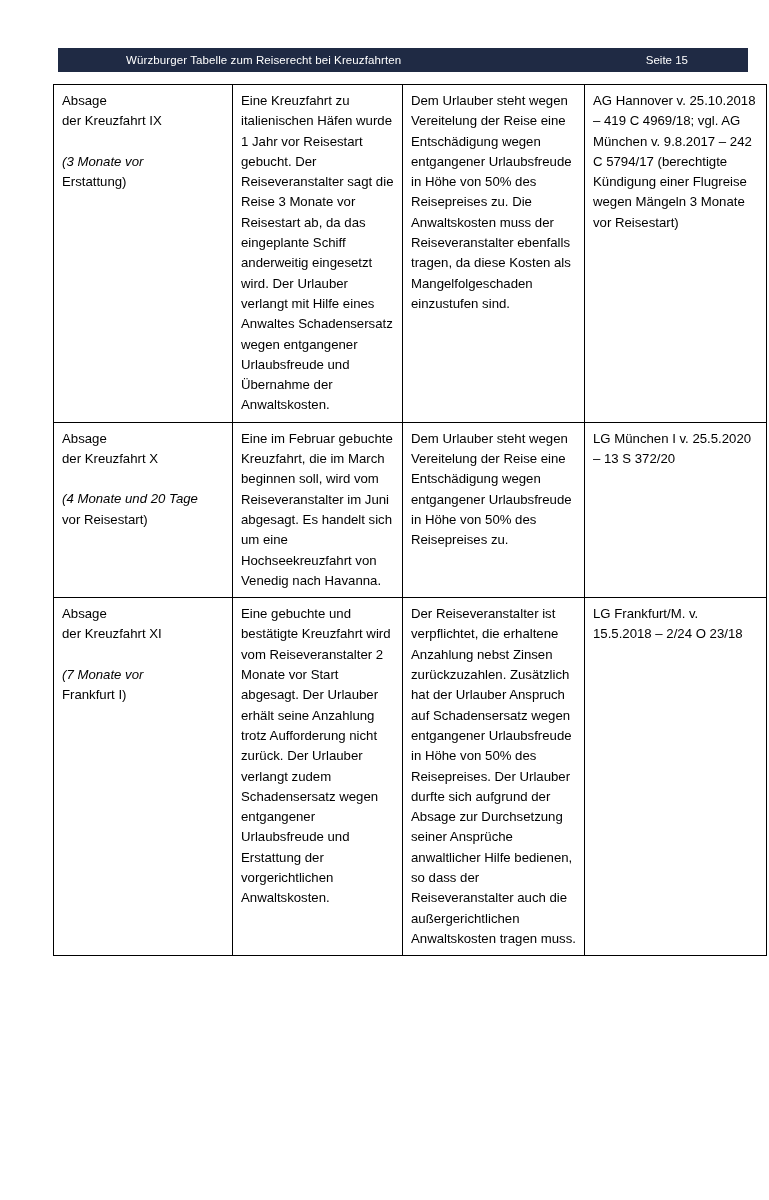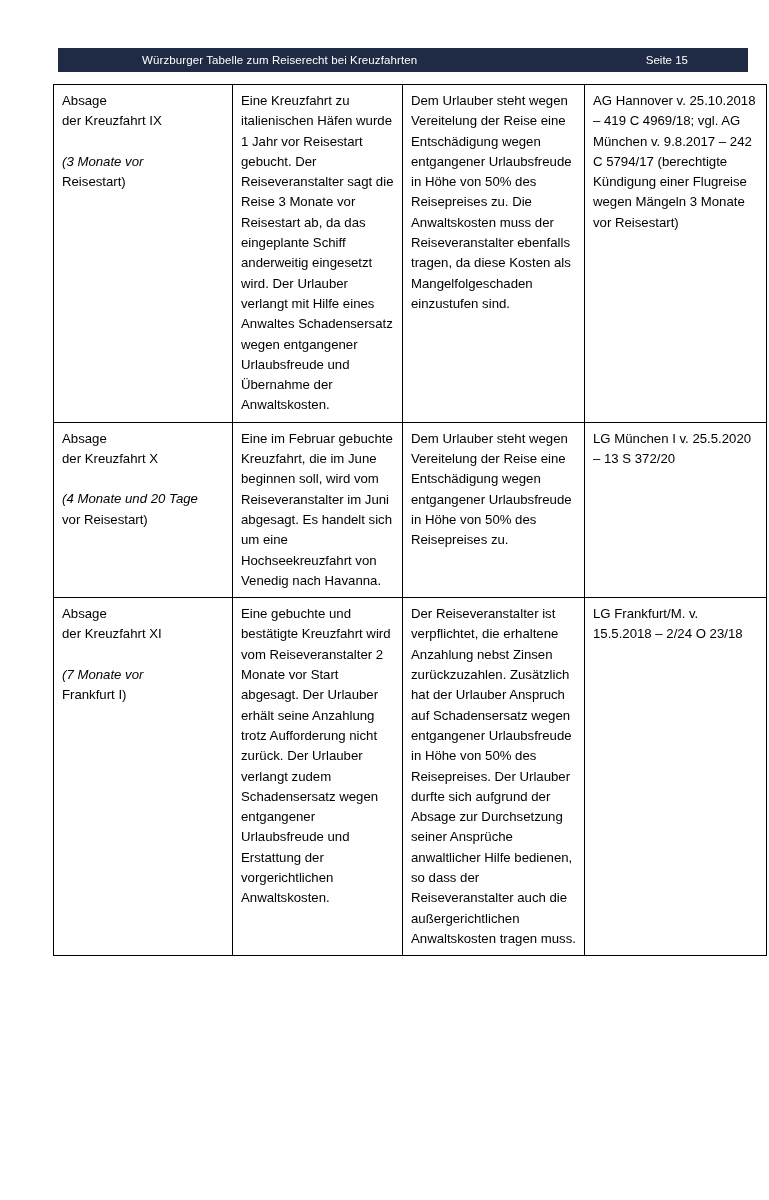--- a/index.html
+++ b/index.html
@@ -30,21 +30,21 @@
     width: 690px;
     height: 24px;
     background: #1F2A44;
     color: #ffffff;
     font-size: 11.5px;
     display: flex;
     align-items: center;
   }
   .header-title {
     position: absolute;
-    left: 84px;
+    left: 68px;
     white-space: nowrap;
     letter-spacing: 0.1px;
   }
   .header-page {
     position: absolute;
     right: 60px;
     white-space: nowrap;
   }
   table.tbl {
     position: absolute;
@@ -90,34 +90,34 @@
         <col class="c2">
         <col class="c3">
         <col class="c4">
     </colgroup>
     <tbody>
       <tr>
         <td class="cell">
           <p>Absage</p>
           <p>der Kreuzfahrt IX</p>
           <p class="gap">(3 Monate vor</p>
-          <p>Reisestart)</p>
+          <p>Erstattung)</p>
         </td>
         <td class="cell">Eine Kreuzfahrt zu italienischen Häfen wurde 1 Jahr vor Reisestart gebucht. Der Reiseveranstalter sagt die Reise 3 Monate vor Reisestart ab, da das eingeplante Schiff anderweitig eingesetzt wird. Der Urlauber verlangt mit Hilfe eines Anwaltes Schadensersatz wegen entgangener Urlaubsfreude und Übernahme der Anwaltskosten.</td>
         <td class="cell">Dem Urlauber steht wegen Vereitelung der Reise eine Entschädigung wegen entgangener Urlaubsfreude in Höhe von 50% des Reisepreises zu. Die Anwaltskosten muss der Reiseveranstalter ebenfalls tragen, da diese Kosten als Mangelfolgeschaden einzustufen sind.</td>
         <td class="cell">AG Hannover v. 25.10.2018 – 419 C 4969/18; vgl. AG München v. 9.8.2017 – 242 C 5794/17 (berechtigte Kündigung einer Flugreise wegen Mängeln 3 Monate vor Reisestart)</td>
       </tr>
       <tr>
         <td class="cell">
           <p>Absage</p>
           <p>der Kreuzfahrt X</p>
           <p class="gap">(4 Monate und 20 Tage</p>
           <p>vor Reisestart)</p>
         </td>
-        <td class="cell">Eine im Februar gebuchte Kreuzfahrt, die im June beginnen soll, wird vom Reiseveranstalter im Juni abgesagt. Es handelt sich um eine Hochseekreuzfahrt von Venedig nach Havanna.</td>
+        <td class="cell">Eine im Februar gebuchte Kreuzfahrt, die im March beginnen soll, wird vom Reiseveranstalter im Juni abgesagt. Es handelt sich um eine Hochseekreuzfahrt von Venedig nach Havanna.</td>
         <td class="cell">Dem Urlauber steht wegen Vereitelung der Reise eine Entschädigung wegen entgangener Urlaubsfreude in Höhe von 50% des Reisepreises zu.</td>
         <td class="cell">LG München I v. 25.5.2020 – 13 S 372/20</td>
       </tr>
       <tr>
         <td class="cell">
           <p>Absage</p>
           <p>der Kreuzfahrt XI</p>
           <p class="gap">(7 Monate vor</p>
           <p>Frankfurt I)</p>
         </td>

